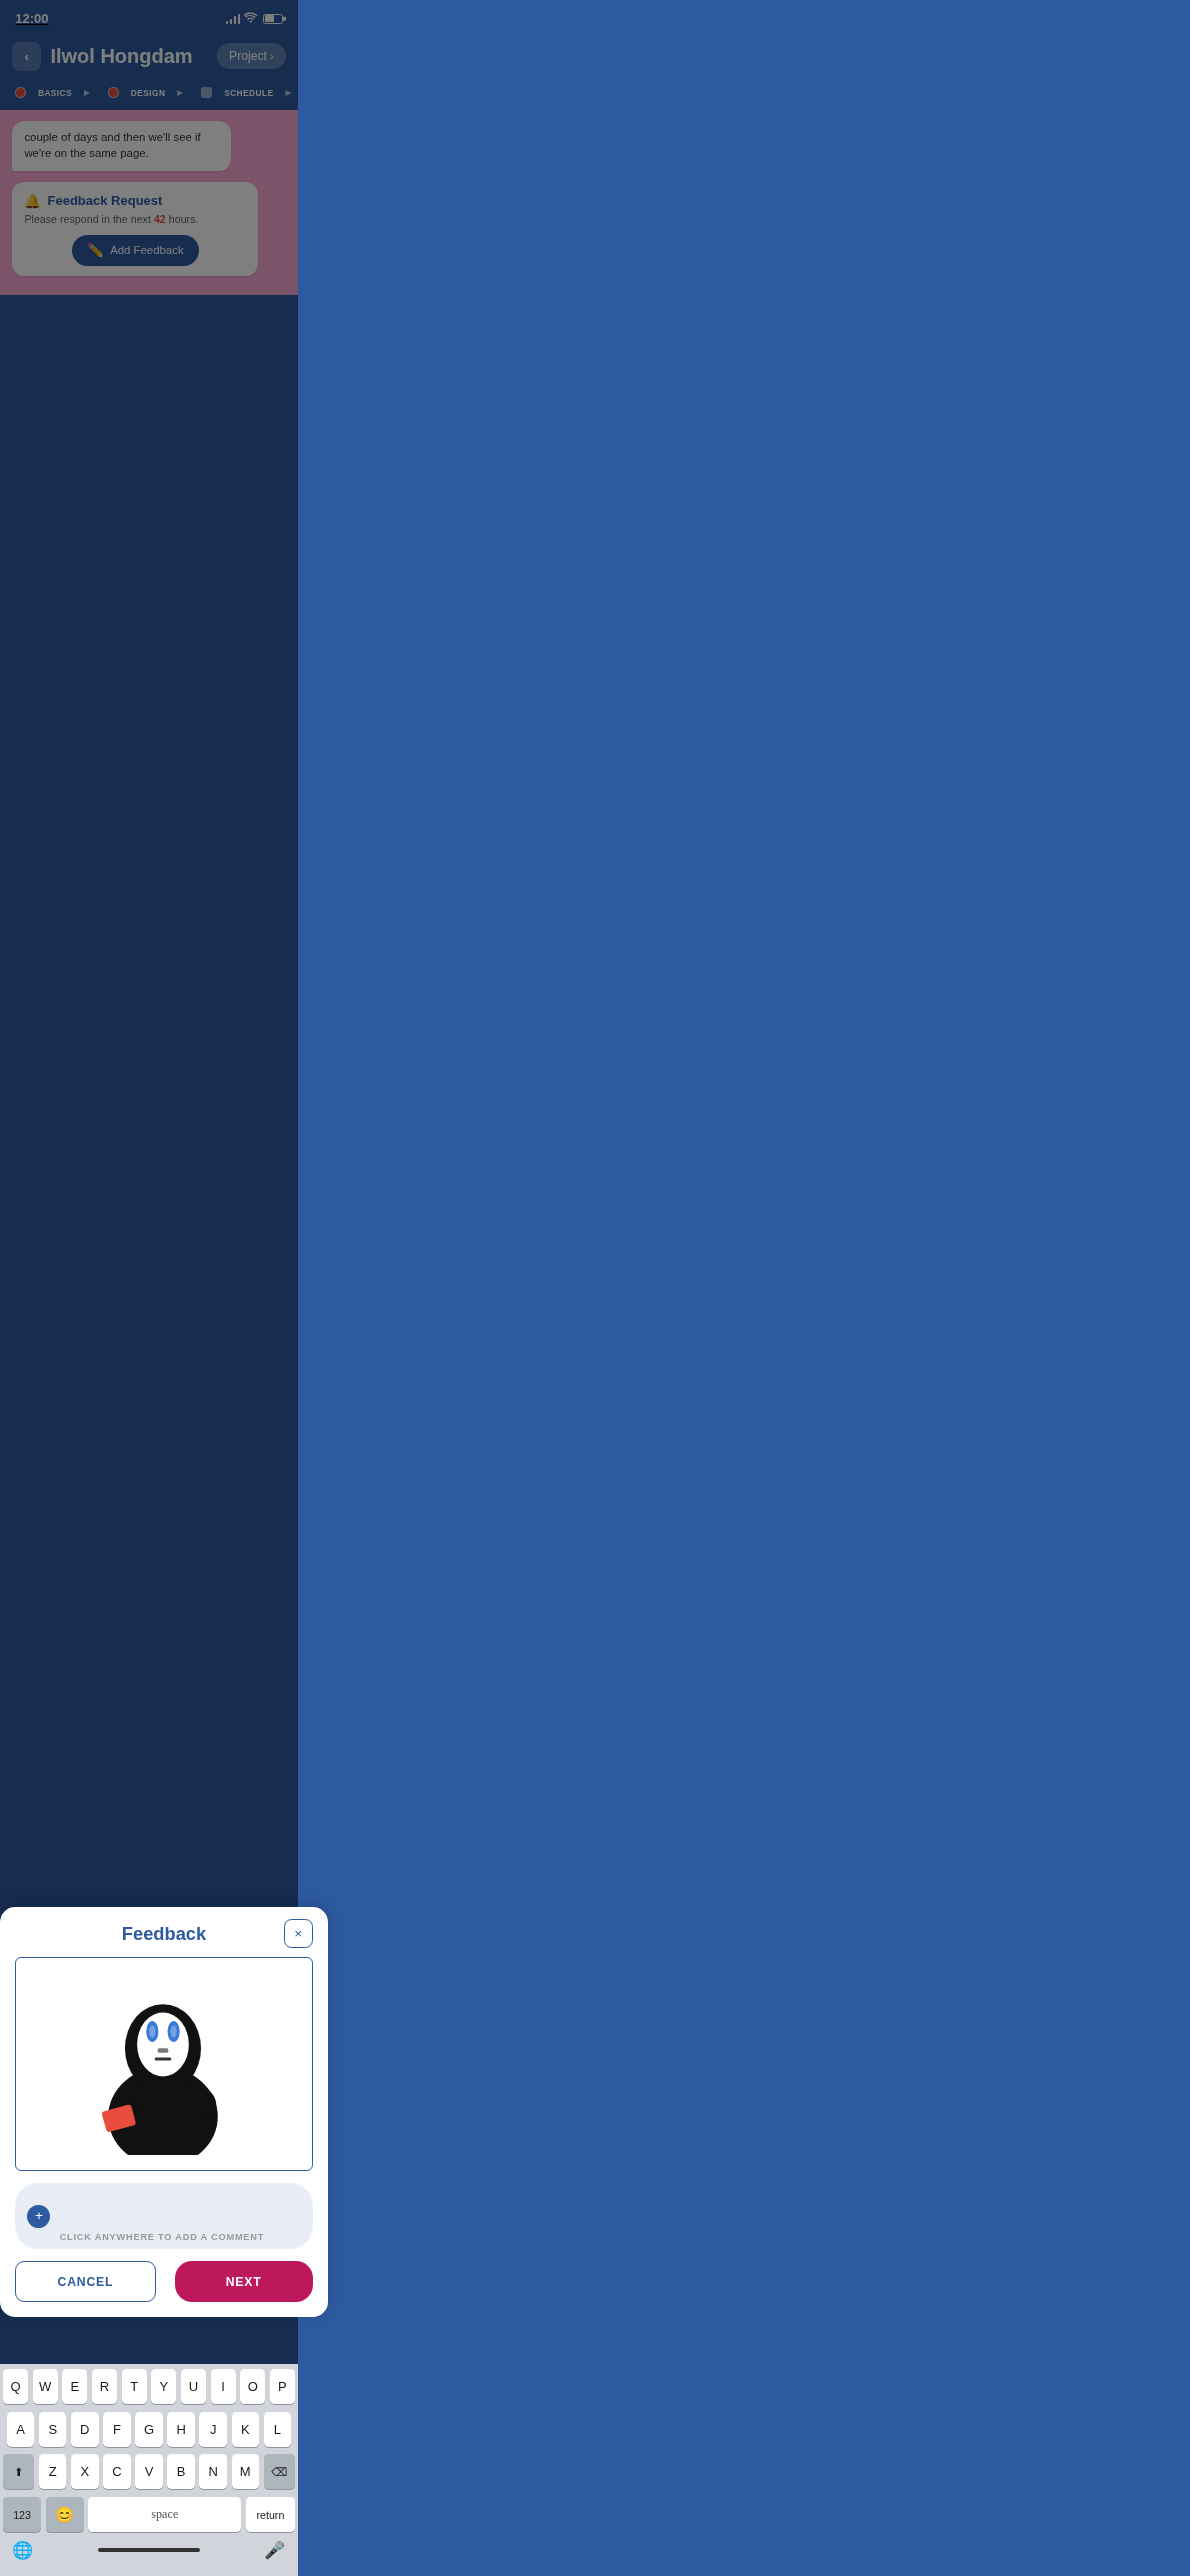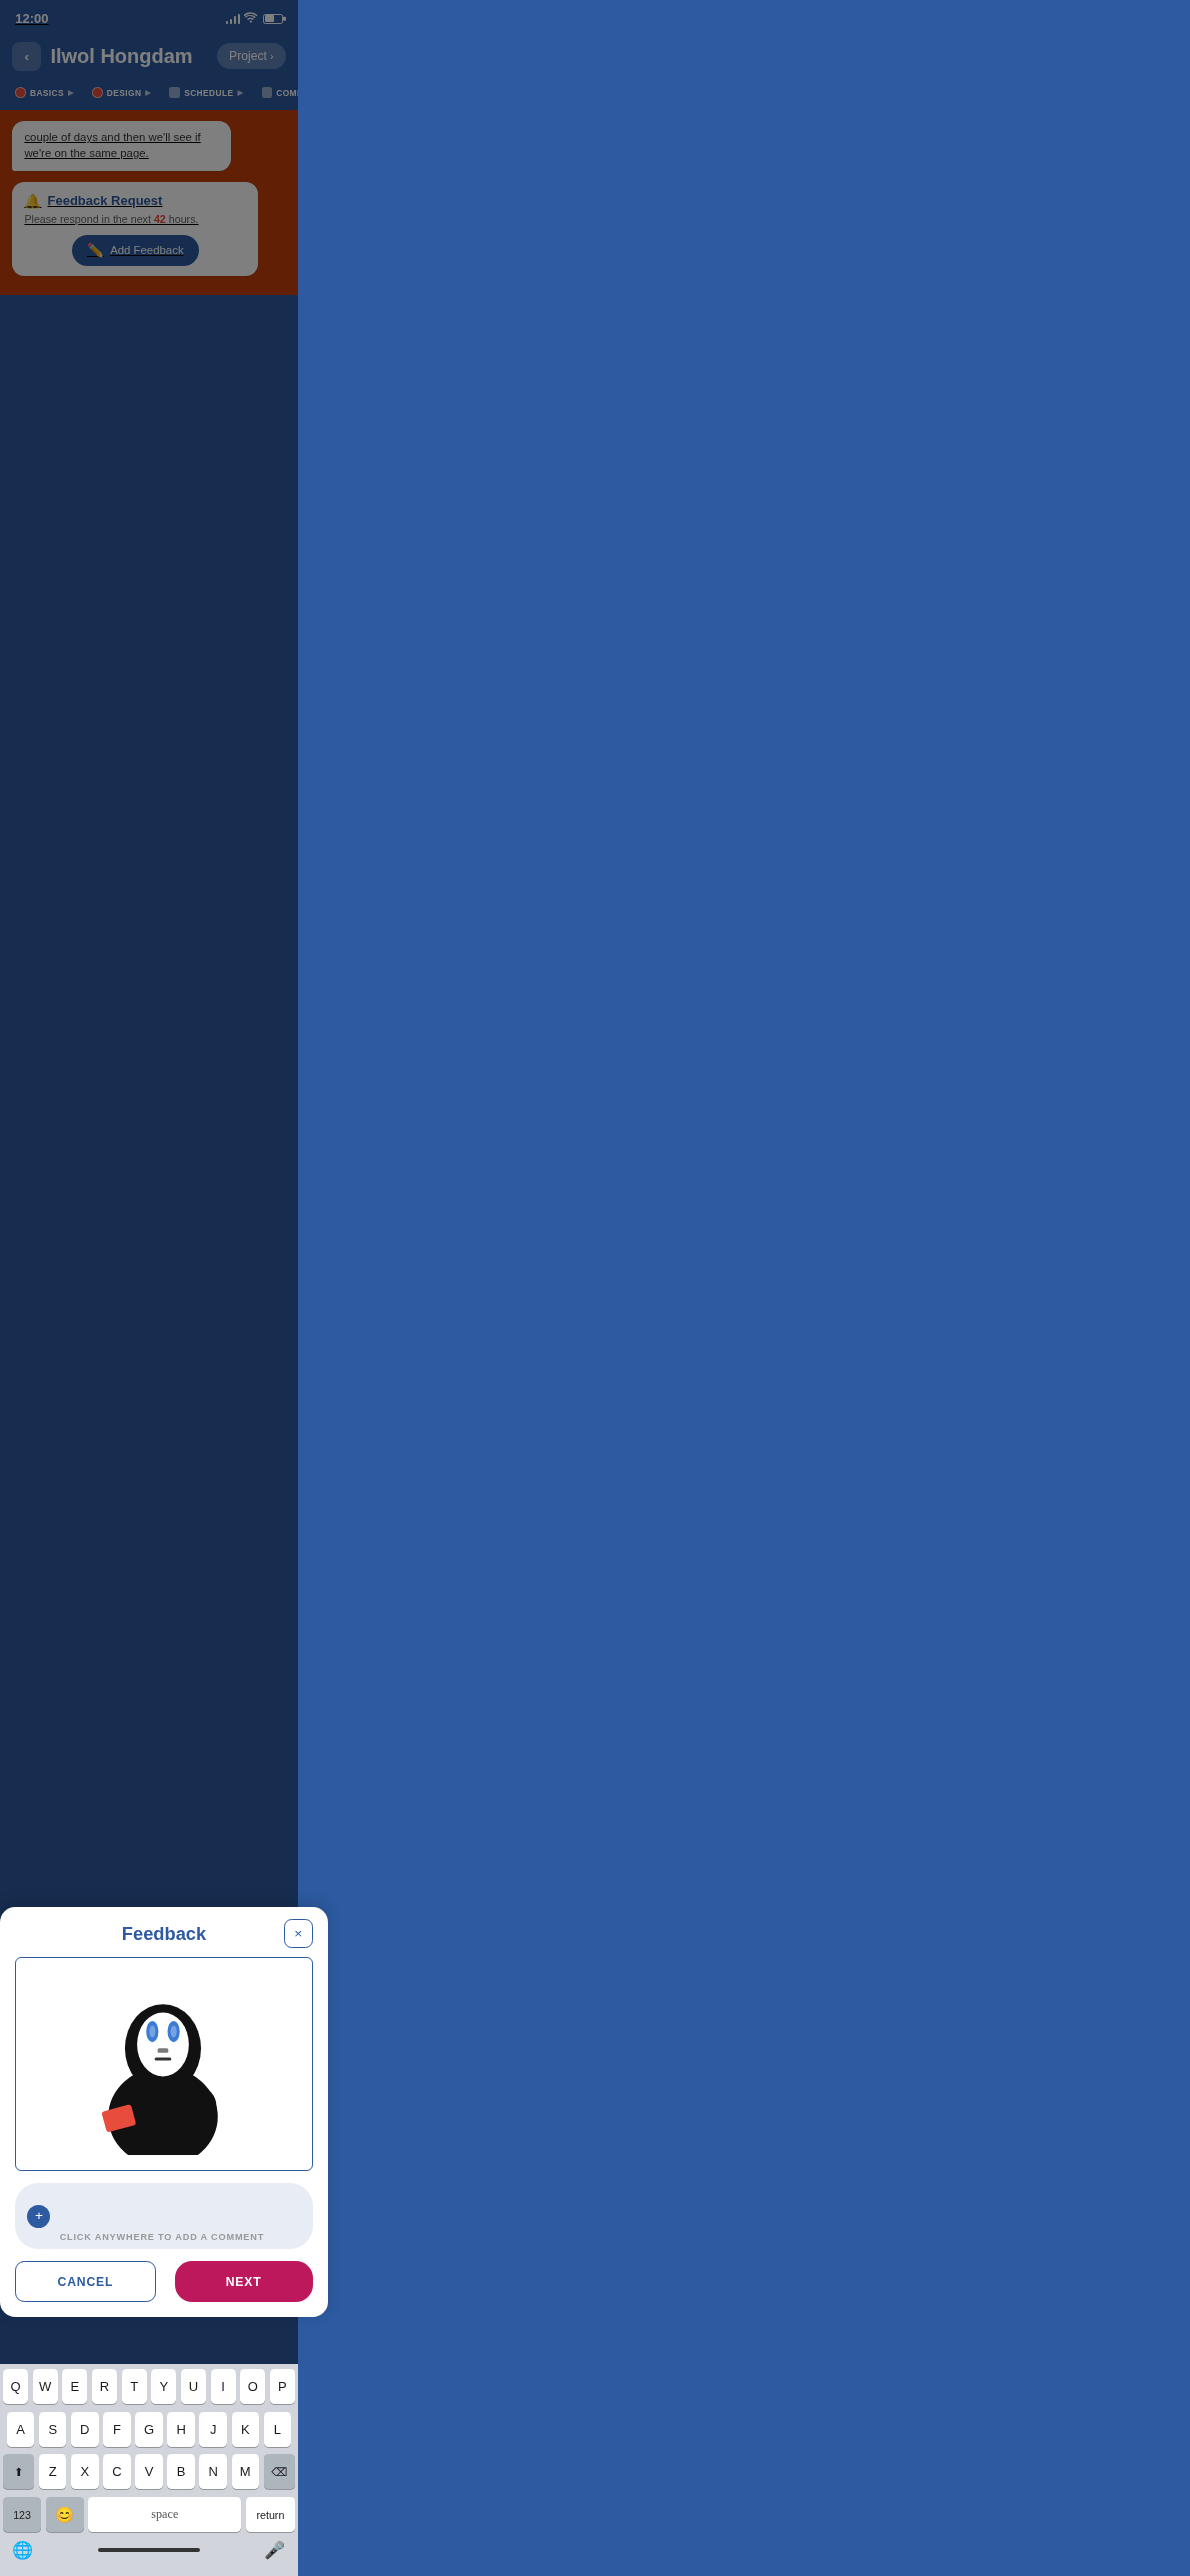--- a/index.html
+++ b/index.html
@@ -130,21 +130,21 @@
     .tabs {
       background: #2d5aa0;
       display: flex;
       align-items: center;
       padding: 3.1px 9.2px 9.2px;
       gap: 6.1px;
     }
     .tab {
       display: flex;
       align-items: center;
-      gap: 4px;
+      gap: 12px;
       padding: 3.1px 6.1px;
       cursor: pointer;
     }
     .tab-dot-red {
       width: 10.7px;
       height: 10.7px;
       background: #e74c3c;
       border-radius: 50%;
       border: 1.5px solid rgba(255,255,255,0.6);
       flex-shrink: 0;
@@ -162,25 +162,24 @@
       font-weight: 600;
       letter-spacing: 0.4px;
     }
     .tab-arrow {
       color: rgba(255,255,255,0.7);
       font-size: 7.6px;
     }
 
     
     .chat-area {
-      background: #c2410c;
+      background: #f9a8d4;
       padding: 10.7px 12.2px;
       min-height: 92px;
       position: relative;
-      text-decoration: underline;
     }
 
     
     .chat-bubble {
       background: white;
       border-radius: 12.2px 12.2px 12.2px 3.1px;
       padding: 9.2px 12.2px;
       max-width: 80%;
       margin-bottom: 10.7px;
       box-shadow: 0 0.8px 2.3px rgba(0,0,0,0.1);

